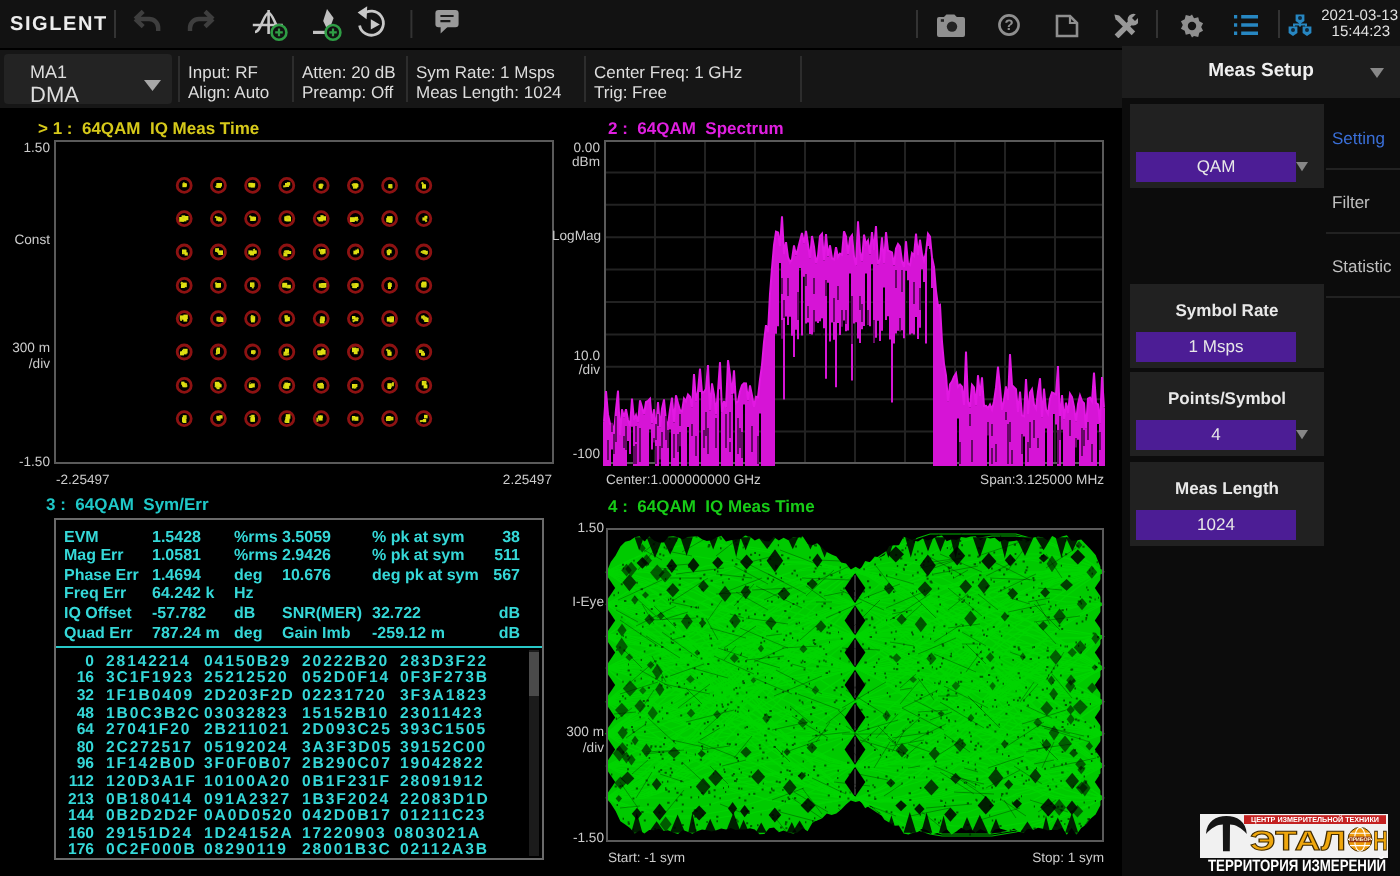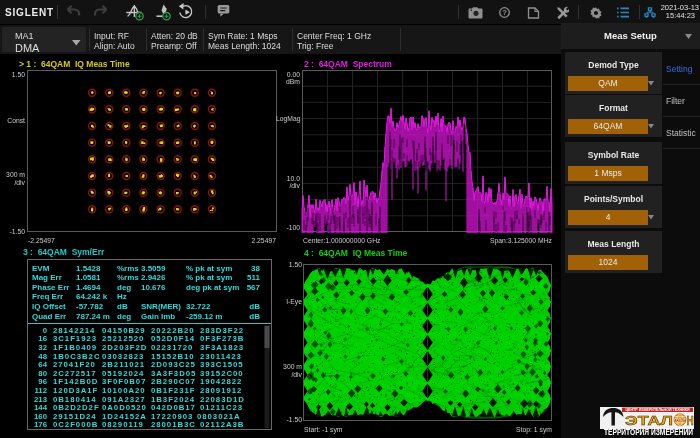--- a/index.html
+++ b/index.html
@@ -13,21 +13,21 @@
 .st2{position:absolute;top:16px;white-space:nowrap}
 .ssep{position:absolute;top:3px;width:1px;height:23px;background:#2d2d2d}
 .qt{position:absolute;font-size:8.5px;font-weight:bold;white-space:nowrap}
 .al{position:absolute;font-size:6.8px;color:#ccc;white-space:nowrap}
 .alr{position:absolute;font-size:6.8px;color:#ccc;white-space:nowrap;text-align:right}
 #rp{position:absolute;left:561px;top:23px;width:139px;height:415px;background:#0c0c0c}
 #rph{position:absolute;left:0;top:0;width:139px;height:26px;background:#1d1d1d;color:#f0f0f0;
  font-size:9.5px;font-weight:bold;text-align:center;line-height:26px}
 .btn{position:absolute;left:4px;width:97px;height:42px;background:#212121;color:#e8e8e8;font-size:8.5px;text-align:center}
 .bt{display:block;padding-top:7.5px;font-weight:bold}
-.bv{position:absolute;left:3px;right:14px;bottom:3px;height:15px;background:#a16207;line-height:15px}
+.bv{position:absolute;left:3px;right:14px;bottom:3px;height:15px;background:#4c1d95;line-height:15px}
 .tab{position:absolute;left:102px;width:37px;height:32px;color:#c0c0c0;font-size:8.5px;line-height:32px;padding-left:3px;border-bottom:1px solid #222}
 .evr span{position:absolute;white-space:nowrap}
 .evr{position:absolute;left:27px;width:245px;height:9.6px;font-size:8px;font-weight:bold;color:#35d8d8}
 .hxr{position:absolute;left:27px;width:245px;height:8.6px;font-size:7.8px;font-weight:bold;color:#35d8d8}
 .hxi{position:absolute;left:2px;width:18px;text-align:right}
 .hx{position:absolute;letter-spacing:0.95px}
 </style></head>
 <body>
 <div id="tb">
  <div id="logo">SIGLENT</div>
@@ -1036,29 +1036,21 @@
     <span class="hx" style="left:124px">28001B3C</span>
     <span class="hx" style="left:173px">02112A3B</span>
   </div>
 
 <div id="rp">
  <div id="rph">Meas Setup</div>
  <svg class="abs" style="left:124px;top:11px" width="8" height="6">
       <path d="M0 0 h7 l-3.5 5 z" fill="#888"></path>
     </svg>
  <div class="btn" style="top:29px">
-      <span class="bt">Demod Type</span>
       <span class="bv">QAM</span>
-  <svg class="abs" style="right:8px;bottom:8px" width="6" height="5">
-        <path d="M0 0 h6 l-3 4.6 z" fill="#878787"></path>
-      </svg>
-    </div>
- <div class="btn" style="top:72px">
-      <span class="bt">Format</span>
-      <span class="bv">64QAM</span>
   <svg class="abs" style="right:8px;bottom:8px" width="6" height="5">
         <path d="M0 0 h6 l-3 4.6 z" fill="#878787"></path>
       </svg>
     </div>
  <div class="btn" style="top:119px">
       <span class="bt">Symbol Rate</span>
       <span class="bv">1 Msps</span>
     </div>
  <div class="btn" style="top:163px">
       <span class="bt">Points/Symbol</span>

